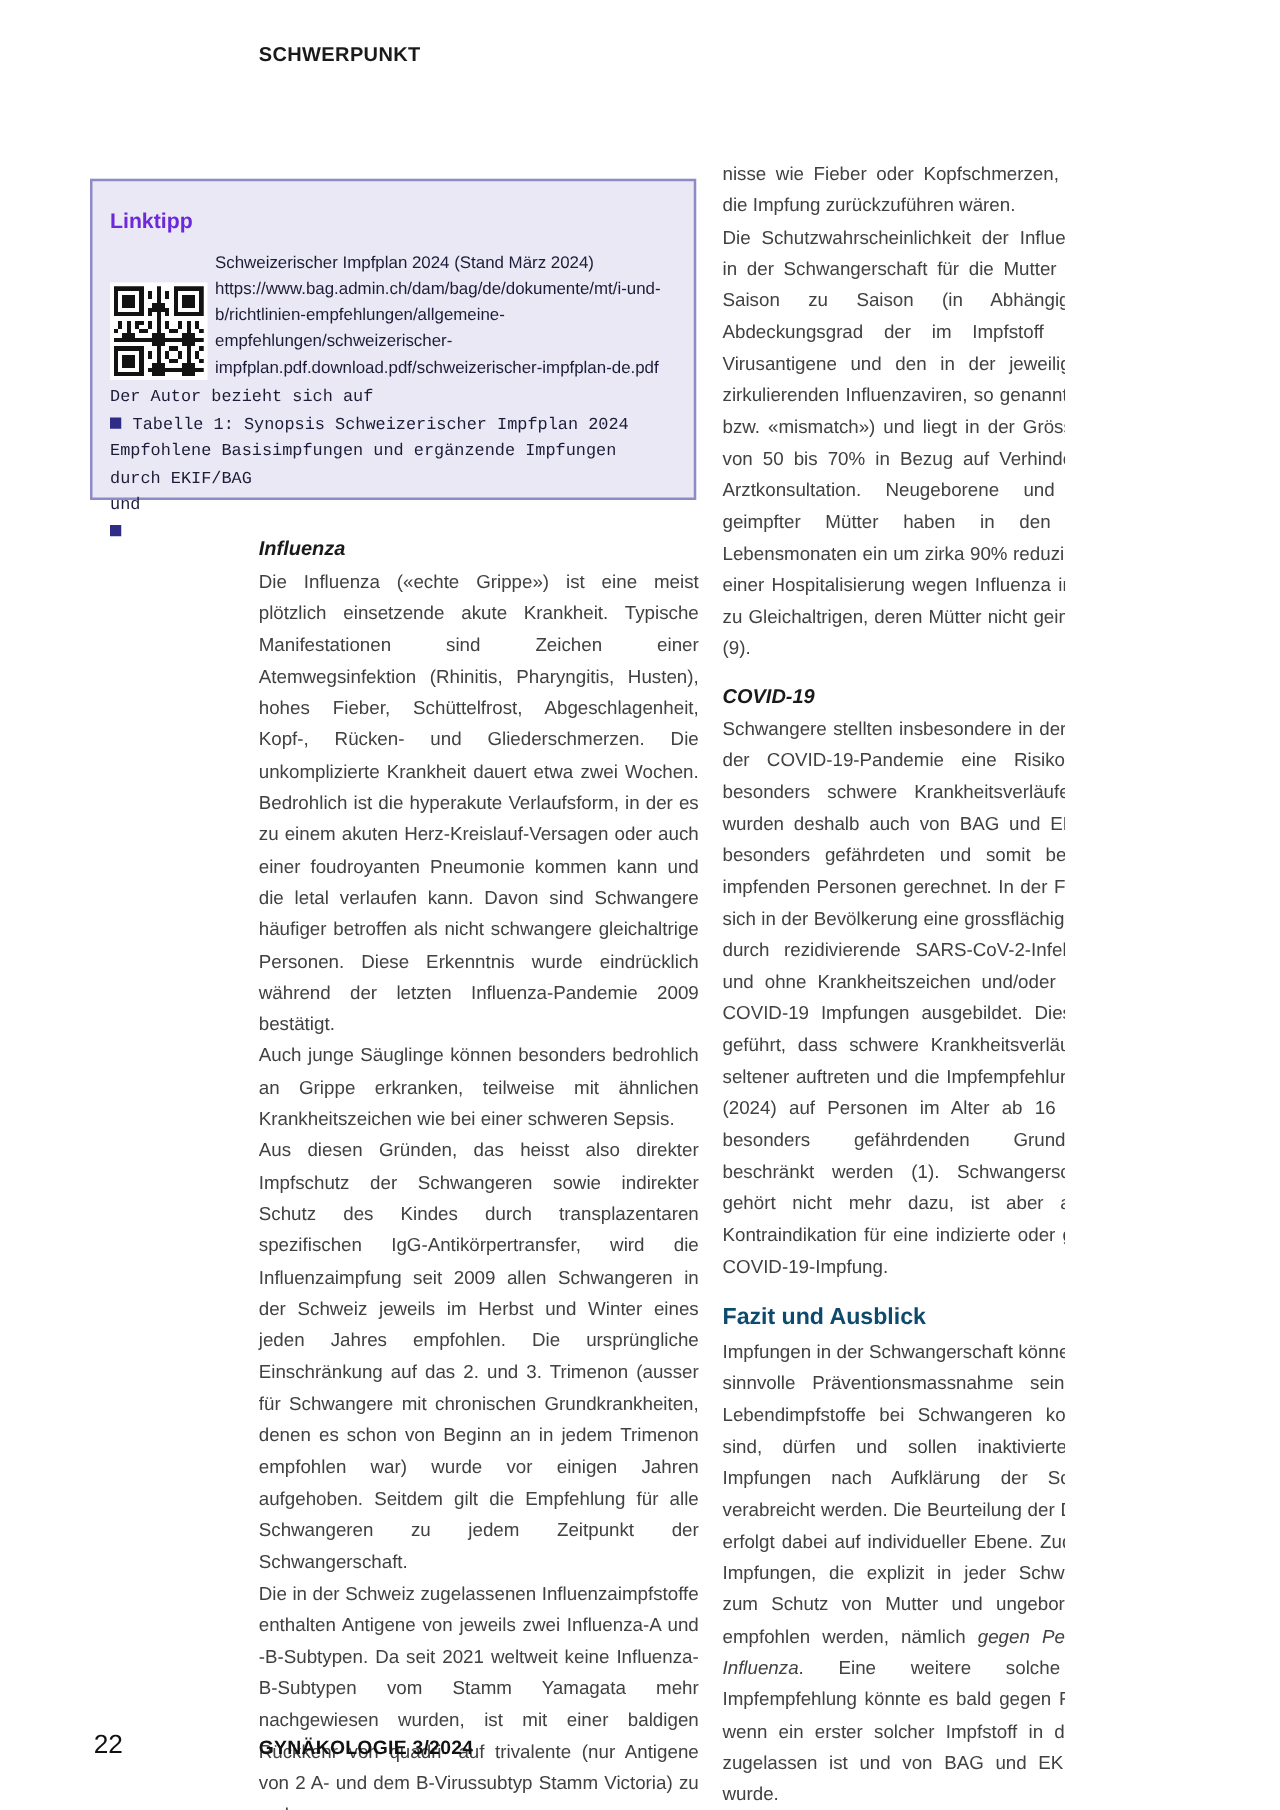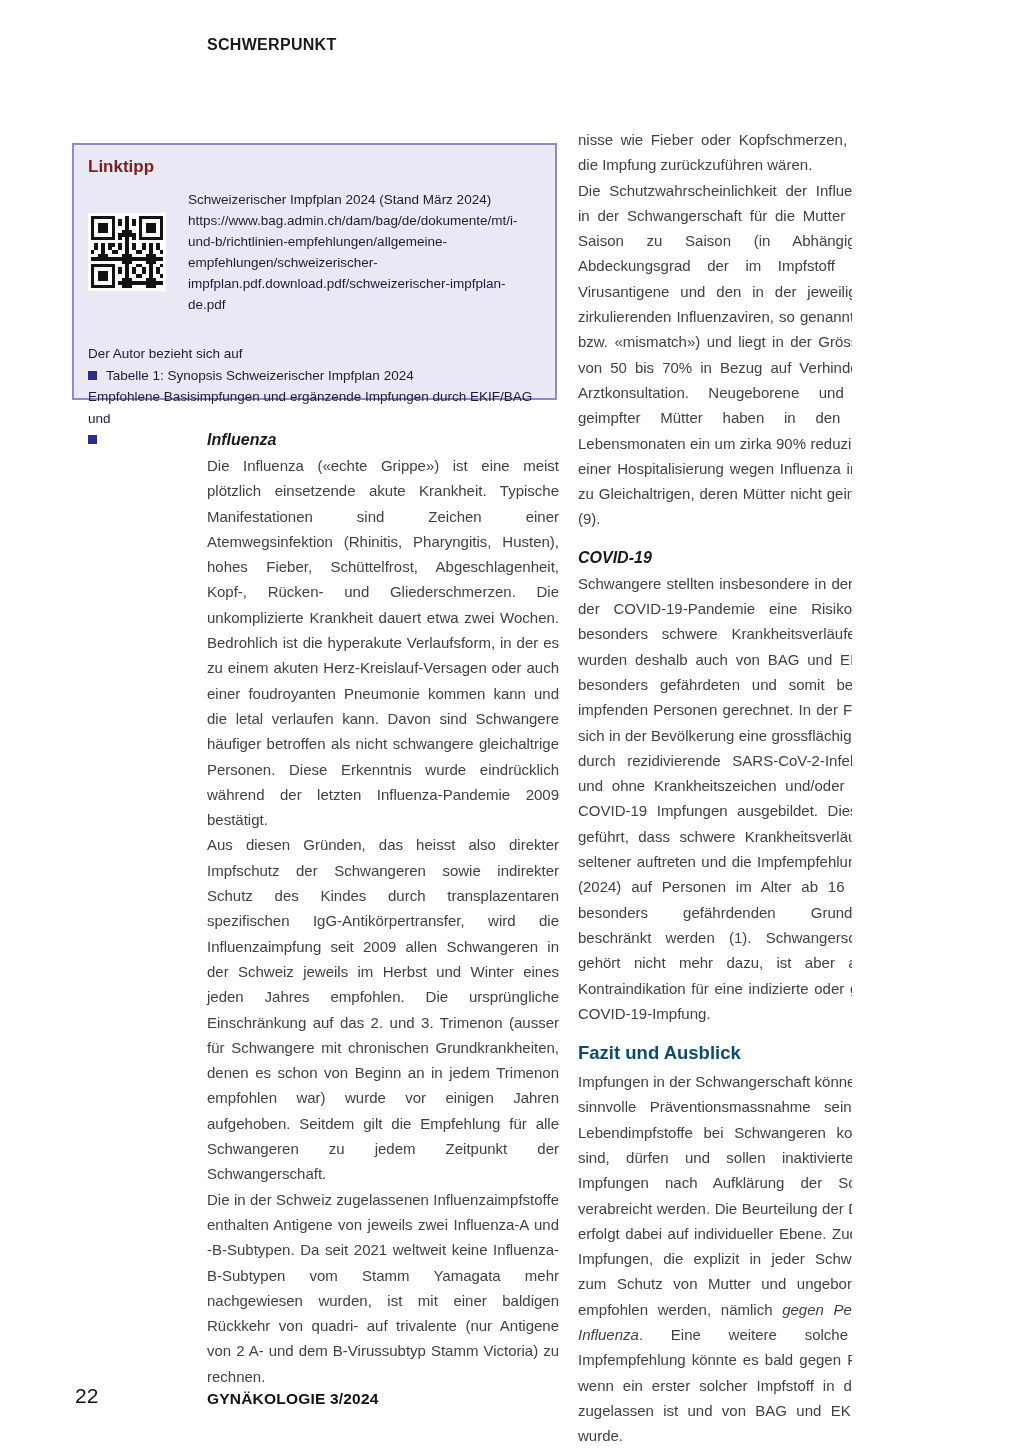--- a/index.html
+++ b/index.html
@@ -11,28 +11,28 @@
   .kicker{
     position:absolute;left:207px;top:36px;
     font-size:16px;font-weight:bold;color:#1a1a1a;letter-spacing:.3px;
   }
   
   .linkbox{
     position:absolute;left:72px;top:143px;width:485px;height:257px;
     box-sizing:border-box;background:#e9e8f4;border:2px solid #8d8bc7;
     padding:8px 14px 10px 14px;color:#1c1c38;
   }
-  .linkbox-title{font-size:17px;font-weight:bold;color:#7f1d1d;margin:4px 0 12px 0;}
-  .linkrow{display:flex;align-items:center;gap:22px;margin-bottom:28px;}
+  .linkbox-title{font-size:17px;font-weight:bold;color:#6d28d9;margin:14px 0 12px 0;}
+  .linkrow{display:flex;align-items:flex-end;gap:6px;margin-bottom:4px;}
   .qr{background:#ffffff;padding:3px;width:72px;height:72px;flex:0 0 auto;}
   .qr svg{display:block;width:72px;height:72px;shape-rendering:crispEdges;fill:#121212;}
   .linktext{font-size:13.5px;line-height:21px;color:#1c1c38;}
   .linktext .url{overflow-wrap:anywhere;}
   .refs{font-size:13.5px;line-height:21.5px;color:#1c1c38;}
-  .refs p{margin:0;}
+  .refs p{margin:0;font-family:Liberation Mono, monospace;}
   .sq{
     display:inline-block;width:9px;height:9px;background:#2f2c88;
     margin-right:9px;position:relative;top:0px;
   }
   
   .col{
     position:absolute;width:352px;font-size:15px;line-height:25.3px;
     text-align:justify;color:#414141;hyphens:auto;-webkit-hyphens:auto;
   }
   #col-left{left:207px;top:427px;}
@@ -309,20 +309,21 @@
       <p><span class="sq"></span><span>Tabelle 1: Synopsis Schweizerischer Impfplan 2024</span></p>
       <p>Empfohlene Basisimpfungen und ergänzende Impfungen durch EKIF/BAG</p>
       <p>und</p>
       <p><span class="sq"></span></p>
     </div>
   </div>
 
   <div class="col" id="col-left">
     <h3 class="h-section">Influenza</h3>
     <p>Die Influenza («echte Grippe») ist eine meist plötzlich einsetzende akute Krankheit. Typische Manifestationen sind Zeichen einer Atemwegsinfektion (Rhinitis, Pharyngitis, Husten), hohes Fieber, Schüttelfrost, Abgeschlagenheit, Kopf-, Rücken- und Gliederschmerzen. Die unkomplizierte Krankheit dauert etwa zwei Wochen. Bedrohlich ist die hyperakute Verlaufsform, in der es zu einem akuten Herz-Kreislauf-Versagen oder auch einer foudroyanten Pneumonie kommen kann und die letal verlaufen kann. Davon sind Schwangere häufiger betroffen als nicht schwangere gleichaltrige Personen. Diese Erkenntnis wurde eindrücklich während der letzten Influenza-Pandemie 2009 bestätigt.</p>
+    <p>Auch junge Säuglinge können besonders bedrohlich an Grippe erkranken, teilweise mit ähnlichen Krankheitszeichen wie bei einer schweren Sepsis.</p>
     <p>Aus diesen Gründen, das heisst also direkter Impfschutz der Schwangeren sowie indirekter Schutz des Kindes durch transplazentaren spezifischen IgG-Antikörpertransfer, wird die Influenzaimpfung seit 2009 allen Schwangeren in der Schweiz jeweils im Herbst und Winter eines jeden Jahres empfohlen. Die ursprüngliche Einschränkung auf das 2. und 3. Trimenon (ausser für Schwangere mit chronischen Grundkrankheiten, denen es schon von Beginn an in jedem Trimenon empfohlen war) wurde vor einigen Jahren aufgehoben. Seitdem gilt die Empfehlung für alle Schwangeren zu jedem Zeitpunkt der Schwangerschaft.</p>
     <p>Die in der Schweiz zugelassenen Influenzaimpfstoffe enthalten Antigene von jeweils zwei Influenza-A und -B-Subtypen. Da seit 2021 weltweit keine Influenza-B-Subtypen vom Stamm Yamagata mehr nachgewiesen wurden, ist mit einer baldigen Rückkehr von quadri- auf trivalente (nur Antigene von 2 A- und dem B-Virussubtyp Stamm Victoria) zu rechnen.</p>
 
   </div>
 
   <div class="col" id="col-right">
     <p>nisse wie Fieber oder Kopfschmerzen, welche auf die Impfung zurückzuführen wären.</p>
     <p>Die Schutzwahrscheinlichkeit der Influenzaimpfung in der Schwangerschaft für die Mutter variiert von Saison zu Saison (in Abhängigkeit vom Abdeckungsgrad der im Impfstoff enthaltenen Virusantigene und den in der jeweiligen Saison zirkulierenden Influenzaviren, so genannter «match» bzw. «mismatch») und liegt in der Grössenordnung von 50 bis 70% in Bezug auf Verhinderung einer Arztkonsultation. Neugeborene und Säuglinge geimpfter Mütter haben in den ersten 6 Lebensmonaten ein um zirka 90% reduziertes Risiko einer Hospitalisierung wegen Influenza im Vergleich zu Gleichaltrigen, deren Mütter nicht geimpft wurden (9).</p>
     <div class="gap-m"></div>
     <h3 class="h-section">COVID-19</h3>

